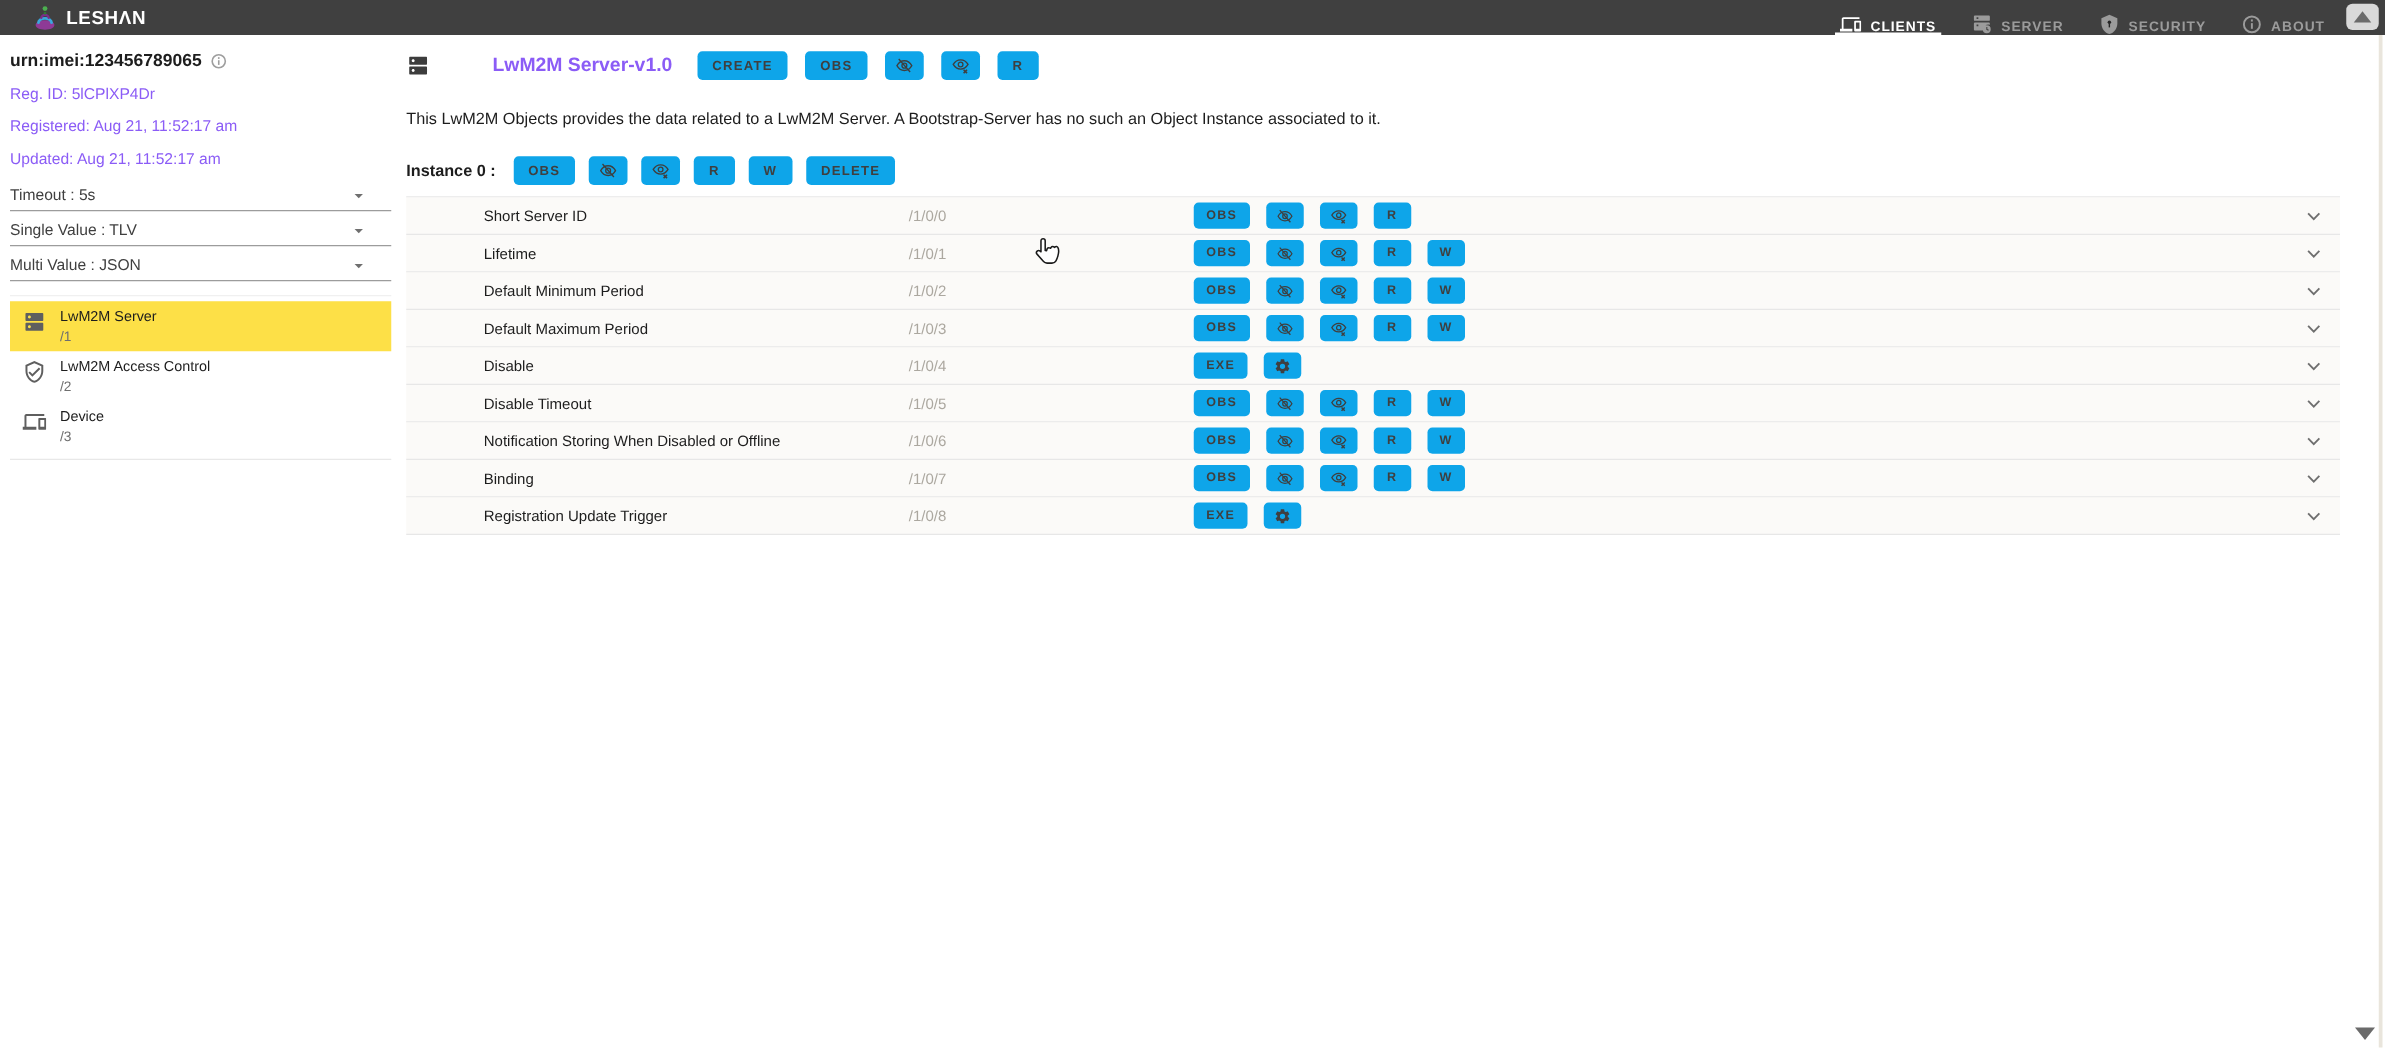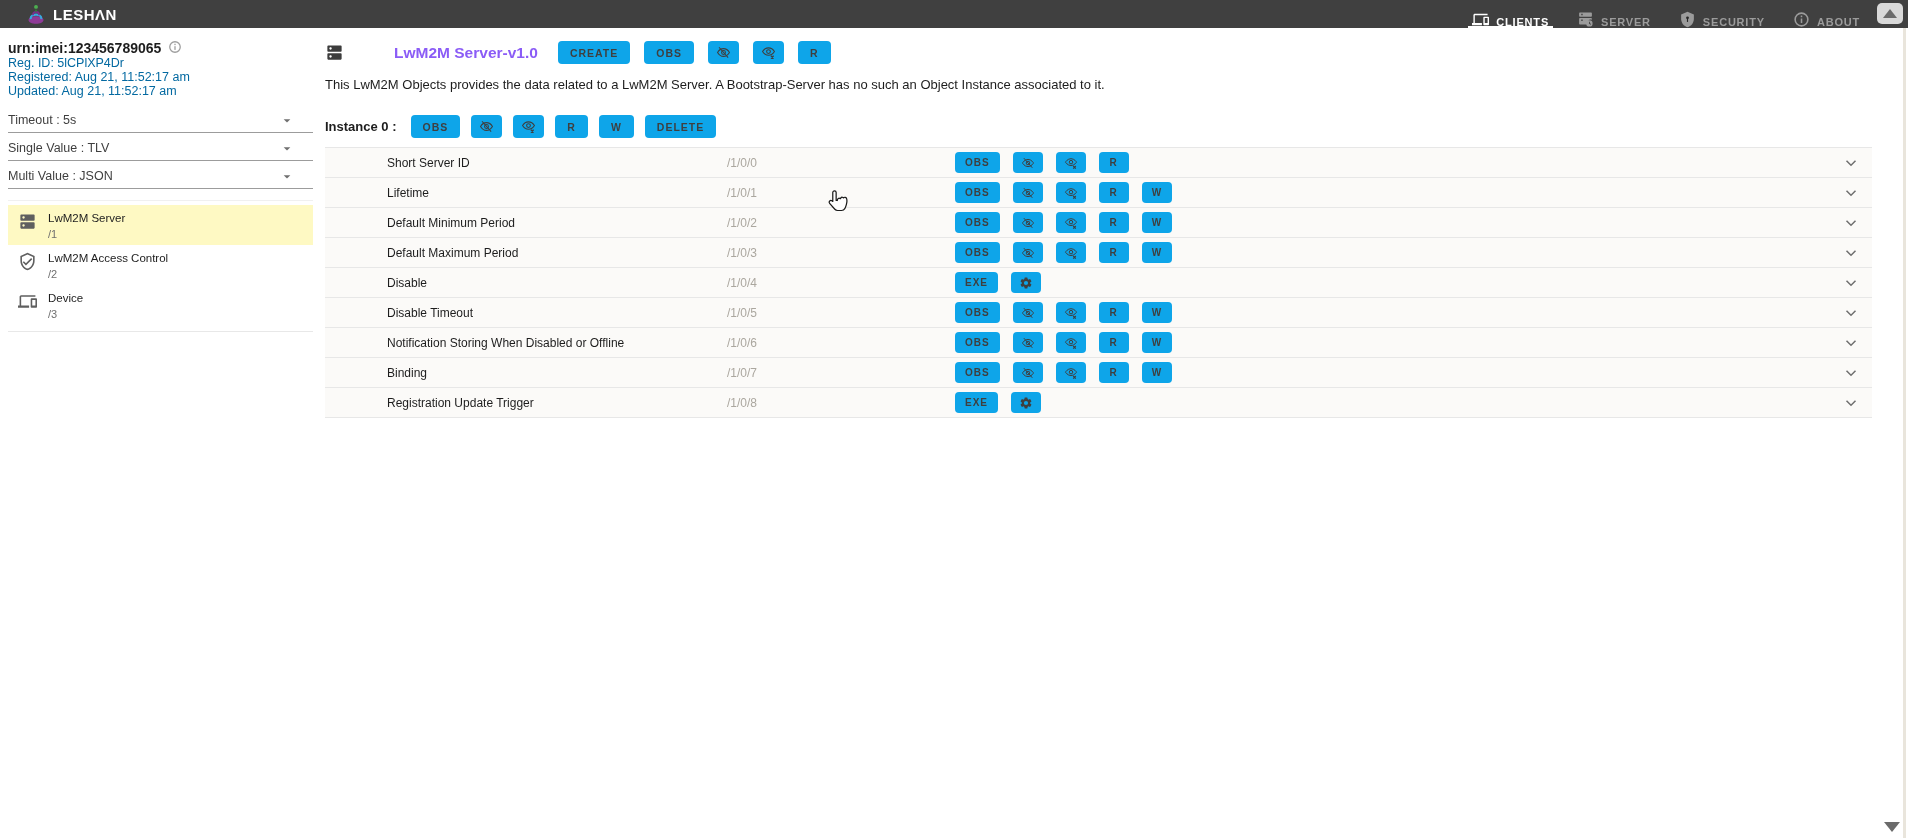--- a/index.html
+++ b/index.html
@@ -23,46 +23,46 @@
 
   
   .scroll-up-btn { position:absolute; top:3px; right:5px; width:26px; height:21px; background:#d9d9d9; border-radius:5px; display:flex; align-items:center; justify-content:center; z-index:6; cursor:pointer; }
   .tri-up { width:0; height:0; border-left:7px solid transparent; border-right:7px solid transparent; border-bottom:9px solid #6b6b6b; }
   .scroll-down-btn { position:absolute; bottom:6px; right:8px; z-index:6; cursor:pointer; }
   .tri-down { width:0; height:0; border-left:8px solid transparent; border-right:8px solid transparent; border-top:10px solid #6b6b6b; }
   .scroll-track { position:absolute; top:28px; bottom:0; right:2px; width:3px; background:#e9e5dc; }
 
   
   .sidebar { position:absolute; top:28px; left:0; width:313px; bottom:0; padding:12px 0 0 8px; background:#fff; }
-  .endpoint { font-size:14px; font-weight:bold; color:#1d1d1d; display:flex; align-items:flex-start; gap:7px; }
+  .endpoint { font-size:14px; font-weight:bold; color:#1d1d1d; display:flex; align-items:flex-end; gap:7px; }
   .endpoint .icon svg { width:14px; height:14px; color:#9e9e9e; }
-  .meta { font-size:12.5px; color:#0369a1; margin-top:0; }
+  .meta { font-size:12.5px; color:#8b5cf6; margin-top:12px; }
   .settings { margin-top:7px; }
   .select { position:relative; padding:8px 0 5px; border-bottom:1px solid #9c9c9c; font-size:12.5px; color:#3f3f3f; cursor:pointer; }
   .select-arrow { position:absolute; right:18px; top:50%; transform:translateY(-40%); color:#6f6f6f; }
   .select-arrow svg { width:16px; height:16px; }
   .objects { margin-top:11px; border-top:1px solid #f0f0f0; border-bottom:1px solid #e8e8e8; padding:4px 0 6px; }
   .obj-item { display:flex; align-items:flex-start; gap:11px; padding:5px 8px 5px 10px; min-height:37px; cursor:pointer; }
-  .obj-item.selected { background:#fef9c3; }
+  .obj-item.selected { background:#fde047; }
   .obj-item .icon svg { width:19px; height:19px; color:#5f5f5f; margin-top:2px; }
   .obj-label { font-size:11.5px; color:#1d1d1d; line-height:13px; padding-top:2px; }
   .obj-path { font-size:11px; color:#6f6f6f; margin-top:3px; }
 
   
   .main { position:absolute; left:325px; top:28px; right:36px; }
   .obj-header { display:flex; align-items:center; gap:14px; margin-top:13px; }
   .obj-header .icon.title-icon svg { width:19px; height:19px; color:#3c3c3c; }
   .obj-title { font-size:15.5px; font-weight:bold; color:#8b5cf6; margin-right:6px; white-space:nowrap;margin-left:36px; }
   .chip { height:23px; min-width:30px; padding:0 12px; background:#0ea5e9; border:none; border-radius:4px; display:inline-flex; align-items:center; justify-content:center; font-family:inherit; font-size:10.5px; font-weight:bold; letter-spacing:1px; color:#3f3f3f; cursor:pointer; }
   .icon-chip { padding:0 8px; }
   .icon-chip .icon svg { width:15px; height:15px; color:#3f3f3f; }
   .chip.sm { height:21px; padding:0 10px; font-size:10px; }
   .icon-chip.sm { padding:0 7px; }
   .icon-chip.sm .icon svg { width:14px; height:14px; }
-  .obj-desc { margin-top:13px; font-size:13px; color:#1d1d1d; }
+  .obj-desc { margin-top:23px; font-size:13px; color:#1d1d1d; }
   .instance-bar { margin-top:23px; display:flex; align-items:center; gap:11px; }
   .instance-label { font-size:13px; font-weight:bold; color:#1d1d1d; margin-right:3px; }
 
   .res-table { margin-top:9px; border-top:1px solid #e7e7e7; }
   .res-row { height:30px; display:flex; align-items:center; background:#fbfaf8; border-bottom:1px solid #e7e7e7; cursor:pointer; }
   .res-name { margin-left:62px; width:340px; font-size:12px; color:#1d1d1d; white-space:nowrap; }
   .res-path { width:228px; font-size:12px; color:#aba79f; }
   .res-chips { display:flex; align-items:center; gap:13px; }
   .res-spacer { flex:1; }
   .res-chevron { margin-right:12px; color:#6f6f6f; display:flex; cursor:pointer; }

